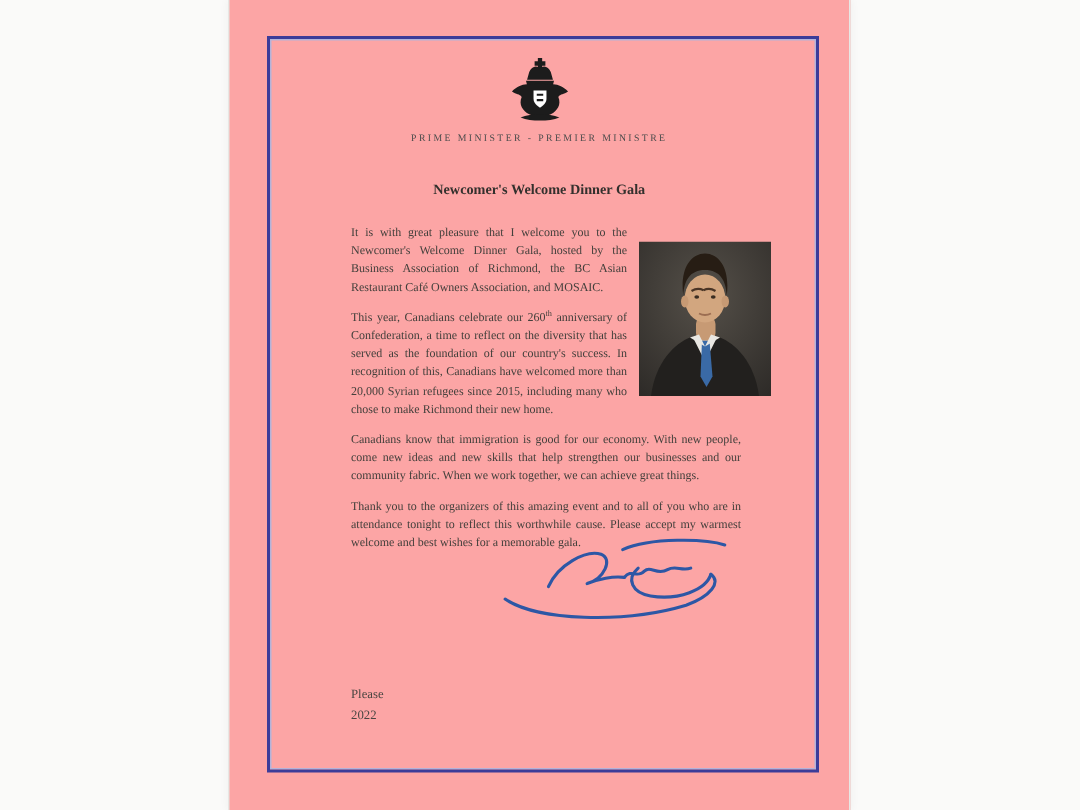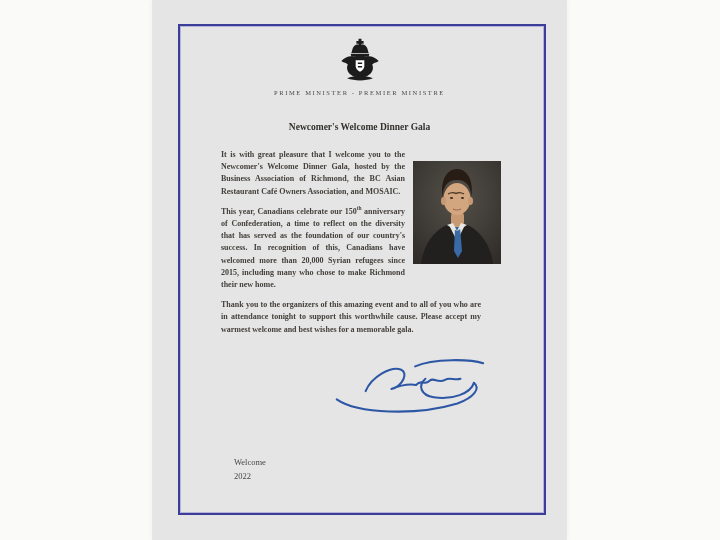--- a/index.html
+++ b/index.html
@@ -6,21 +6,21 @@
   html, body { width: 720px; height: 540px; overflow: hidden; }
   body {
     background: #fafaf9;
     font-family: "Liberation Serif", "DejaVu Serif", serif;
     position: relative;
   }
   .page {
     position: absolute;
     left: 152px; top: 0;
     width: 415px; height: 540px;
-    background: #e5e5e5;
+    background: #fca5a5;
     border-left: 1px solid #e7e7e4;
     border-right: 1px solid #e7e7e4;
     box-shadow: 0 0 6px rgba(0,0,0,0.05);
   }
   .frame {
     position: absolute;
     left: 25px; top: 24px;
     width: 368px; height: 491px;
     border: 2px solid #3c3c99;
     box-shadow: inset 0 0 0 1px #b3b3da;
@@ -42,27 +42,26 @@
   .letter-title {
     position: absolute;
     left: 0; right: 0; top: 122px;
     text-align: center;
     font-size: 9.5px;
     font-weight: bold;
     color: #33302d;
   }
   .letter-body {
     position: absolute;
-    left: 68px; top: 149px;
+    left: 81px; top: 149px;
     width: 260px;
     font-size: 8px;
     line-height: 12.2px;
     text-align: justify;
     color: #44403c;
-    font-weight: bold;
   }
   .letter-body p { margin-bottom: 8px; }
   sup { font-size: 5.5px; vertical-align: super; line-height: 0; }
   .portrait {
     float: right;
     width: 88px; height: 103px;
     margin: 12px -20px 6px 8px;
     display: block;
   }
   .signature {
@@ -118,31 +117,32 @@
       <ellipse cx="57.5" cy="40" rx="2.5" ry="4" fill="#c79a74"></ellipse>
       <path d="M29.5,36 C27,16 36,8 44,8 C52,8 61,16 58.5,36 C58,26 54,19 44,19 C34,19 30,26 29.5,36 Z" fill="#271d14"></path>
       <path d="M35,33 q4,-2.5 8,-0.5 M51,33 q-4,-2.5 -8,-0.5" stroke="#4a3526" stroke-width="1.4" fill="none"></path>
       <ellipse cx="38.5" cy="37" rx="1.6" ry="1.1" fill="#3a2d22"></ellipse>
       <ellipse cx="49.5" cy="37" rx="1.6" ry="1.1" fill="#3a2d22"></ellipse>
       <path d="M40,48 q4,2 8,0" stroke="#9c6e52" stroke-width="1.2" fill="none"></path>
       <path d="M34,64 L40,62 L44,70 Z" fill="#e9e7e2"></path>
       <path d="M54,64 L48,62 L44,70 Z" fill="#e9e7e2"></path>
     </svg>
     <p>It is with great pleasure that I welcome you to the Newcomer's Welcome Dinner Gala, hosted by the Business Association of Richmond, the BC Asian Restaurant Café Owners Association, and MOSAIC.</p>
-    <p><span>This year, Canadians celebrate our 150</span><sup>th</sup><span> anniversary of Confederation, a time to reflect on the diversity that has served as the foundation of our country's success. In recognition of this, Canadians have welcomed more than 20,000 Syrian refugees since 2015, including many who chose to make Richmond their new home.</span></p>
-    <p>Thank you to the organizers of this amazing event and to all of you who are in attendance tonight to support this worthwhile cause. Please accept my warmest welcome and best wishes for a memorable gala.</p>
+    <p><span>This year, Canadians celebrate our 260</span><sup>th</sup><span> anniversary of Confederation, a time to reflect on the diversity that has served as the foundation of our country's success. In recognition of this, Canadians have welcomed more than 20,000 Syrian refugees since 2015, including many who chose to make Richmond their new home.</span></p>
+    <p>Canadians know that immigration is good for our economy. With new people, come new ideas and new skills that help strengthen our businesses and our community fabric. When we work together, we can achieve great things.</p>
+    <p>Thank you to the organizers of this amazing event and to all of you who are in attendance tonight to reflect this worthwhile cause. Please accept my warmest welcome and best wishes for a memorable gala.</p>
   </div>
 
   <svg class="signature" viewBox="0 0 160 64" xmlns="http://www.w3.org/2000/svg">
     <g fill="none" stroke-width="2" stroke-linecap="round" stroke-linejoin="round" stroke="#2d57a5">
       <path d="M8,44 C28,58 85,60 125,48 C141,42 148,33 141,28"></path>
       <path d="M84,12 C102,4 138,5 150,9"></path>
       <path d="M36,36 C42,22 60,12 70,15 C78,18 72,31 61,34 C68,31 78,29 85,30"></path>
       <path d="M85,30 C90,24 93,31 98,26 C102,22 106,29 113,25 C118,22 122,26 128,24"></path>
       <path d="M141,28 C138,38 120,45 102,42 C90,40 86,31 94,24"></path>
     </g>
   </svg>
 
   <div class="footer">
-    <div>Welcome</div>
+    <div>Please</div>
     <div>2022</div>
   </div>
 </div>
 
 </body></html>

